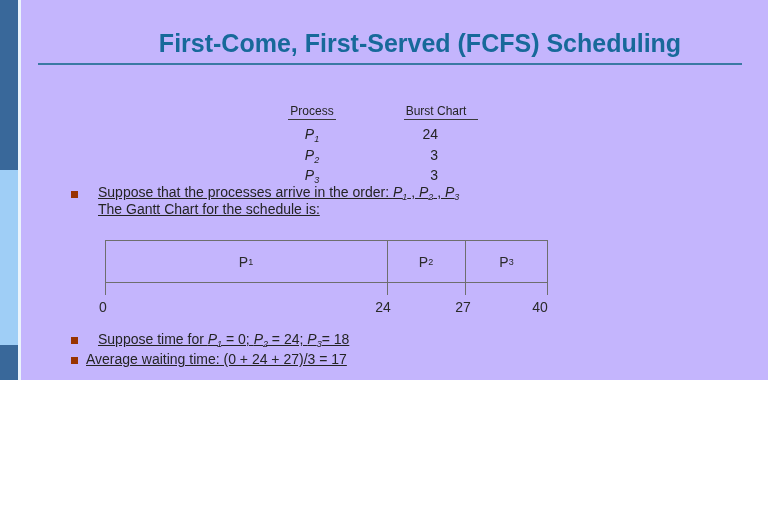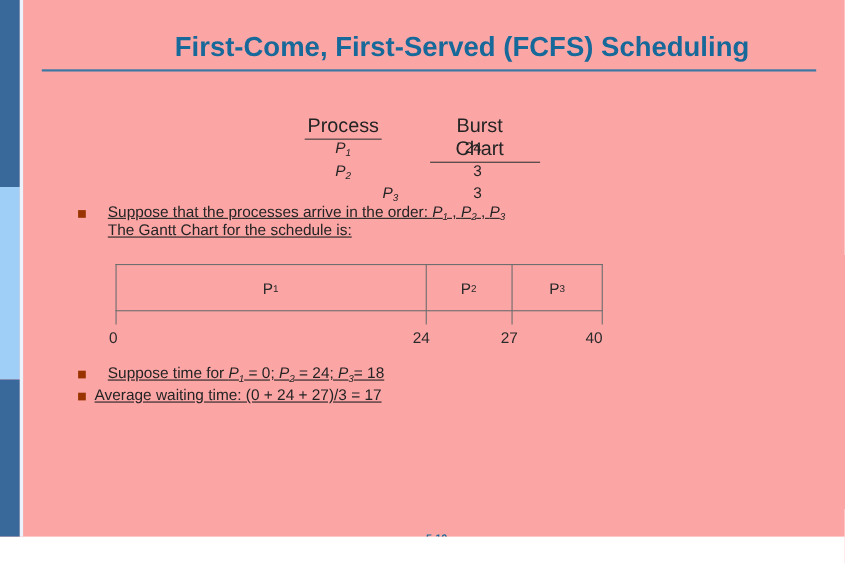--- a/index.html
+++ b/index.html
@@ -1,43 +1,43 @@
 <!DOCTYPE html>
 <html><head>
 <meta charset="utf-8">
 <style>
   html,body{margin:0;padding:0;background:#ffffff;}
   .slide{
-    position:relative;width:768px;height:488px;background:#fca5a5;overflow:hidden;
+    position:relative;width:768px;height:380px;background:#c4b5fd;overflow:hidden;
     font-family:"Liberation Sans",sans-serif;color:#222;
   }
   
   .sidebar{position:absolute;left:0;top:0;width:18px;height:512px;}
   .sidebar .seg-top{position:absolute;left:0;top:0;width:18px;height:170px;background:#39689A;}
   .sidebar .seg-mid{position:absolute;left:0;top:170px;width:18px;height:175px;background:#9FCEF6;}
   .sidebar .seg-bot{position:absolute;left:0;top:345px;width:18px;height:167px;background:#39689A;}
   .sidebar-gap{position:absolute;left:18px;top:0;width:3px;height:512px;background:#eaf3fc;}
 
   
   .title{
     position:absolute;left:70px;top:27px;width:700px;height:34px;
     text-align:center;font-size:25px;font-weight:bold;color:#17699A;line-height:32px;
     letter-spacing:0px;white-space:nowrap;
   }
   .title-rule{position:absolute;left:38px;top:63px;width:704px;height:2px;background:#3B79A3;}
 
   
-  .tbl-head{position:absolute;font-size:18px;font-weight:normal;color:#242424;text-align:center;}
+  .tbl-head{position:absolute;font-size:12px;font-weight:normal;color:#242424;text-align:center;}
   .tbl-head .u{display:inline-block;border-bottom:1.5px solid #3a3a3a;padding:0 2px 1px 2px;}
   .head-process{left:262px;top:104px;width:100px;}
   .head-burst{left:391px;top:104px;width:100px;}
   .head-burst .u{padding-right:12px;}
   .tbl-proc{position:absolute;left:262px;width:100px;text-align:center;font-size:14px;color:#242424;}
   .tbl-burst{position:absolute;left:398px;width:40px;text-align:right;font-size:14px;color:#242424;}
-  .row0{top:126px;} .row1{top:147px;} .row2{top:167px;text-align:right;}
+  .row0{top:126px;} .row1{top:147px;} .row2{top:167px;}
 
   .pit{font-style:italic;}
   sub.s{font-size:9px;line-height:0;vertical-align:-3px;font-style:italic;}
   sub.sc{font-size:9px;line-height:0;vertical-align:-3px;font-style:normal;}
 
   
   .bullet-sq{position:absolute;width:7px;height:7px;background:#993300;}
   .sq1{left:71px;top:191px;}
   .sq2{left:71px;top:337px;}
   .sq3{left:71px;top:357px;}

